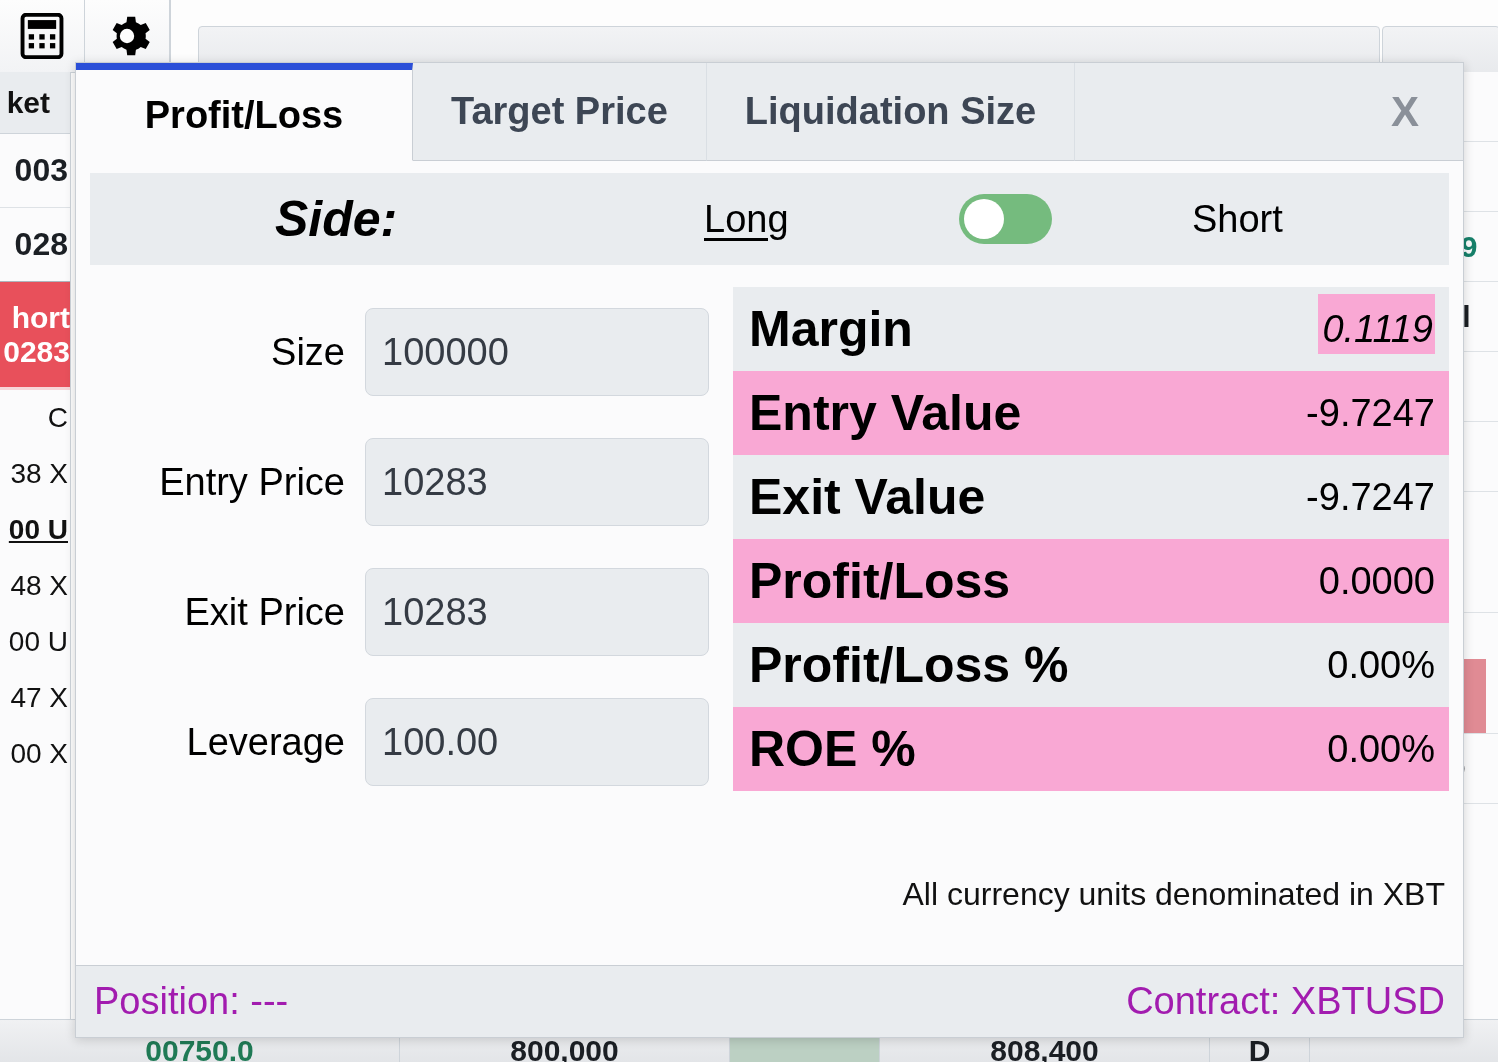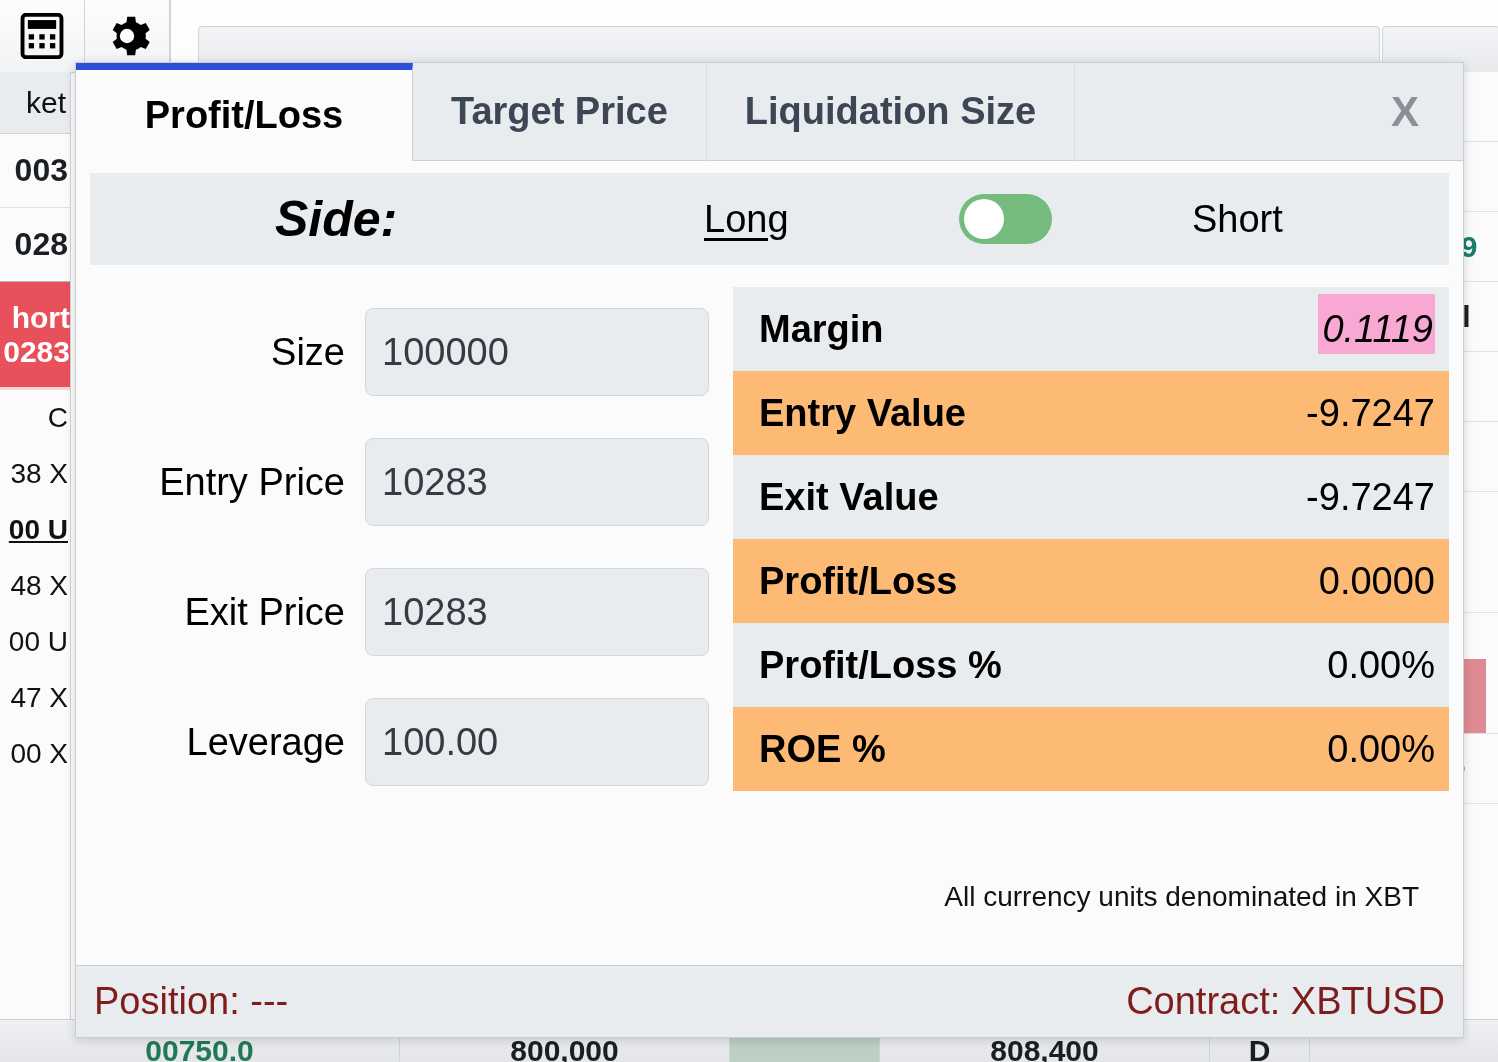--- a/index.html
+++ b/index.html
@@ -67,21 +67,21 @@
 
   
   .bg-left-col {
     position: absolute; left: 0; top: 72px; width: 70px; bottom: 42px;
     background: #fbfbfc; border-right: 1px solid #ced4da;
     overflow: hidden;
   }
   .ob-head {
     height: 62px; background: #e9ecef; border-bottom: 1px solid #ced4da;
     display: flex; align-items: center; justify-content: flex-end;
-    padding-right: 4px; font-size: 30px; font-weight: normal; color: #111;
+    padding-right: 20px; font-size: 30px; font-weight: bold; color: #111;
     box-sizing: border-box;
   }
   .ob-row {
     height: 74px; display: flex; align-items: center; justify-content: flex-end;
     padding-right: 2px; font-size: 32px; font-weight: bold; color: #1b1f24;
     border-bottom: 1px solid #dee2e6; box-sizing: border-box; white-space: nowrap;
   }
   .ob-row.sep { border-bottom: 1px solid #adb5bd; }
   .ob-red {
     background: #e8505b; color: #fff; height: 108px;
@@ -235,47 +235,47 @@
     font-size: 38px; color: #353b44;
     padding: 0 16px;
     box-sizing: border-box;
     font-family: "Liberation Sans", sans-serif;
     outline: none;
   }
 
   .res-table { width: 100%; border-collapse: collapse; }
   .res-table tr { height: 84px; }
   .res-table tr.odd td { background: #e9ecef; }
-  .res-table tr.even td { background: #fdba74; }
+  .res-table tr.even td { background: #f9a8d4; }
   .res-table td.k {
-    font-size: 38px; font-weight: bold; color: #000;
-    padding-left: 26px; white-space: nowrap;
+    font-size: 50px; font-weight: bold; color: #000;
+    padding-left: 16px; white-space: nowrap;
   }
   .res-table td.v {
     font-size: 38px; color: #000; text-align: right;
     padding-right: 14px; white-space: nowrap;
   }
   .sel {
     background: #f9a8d4; padding: 14px 2px 4px 4px; font-style: italic;
   }
 
   .note {
-    position: absolute; right: 44px; bottom: 52px;
-    font-size: 28px; color: #111;
+    position: absolute; right: 18px; bottom: 52px;
+    font-size: 32px; color: #111;
   }
 
   .footer {
     flex: 0 0 auto;
     height: 72px;
     background: #e9ecef;
     border-top: 1px solid #c9ced4;
     display: flex; align-items: center; justify-content: space-between;
     padding: 0 18px; box-sizing: border-box;
   }
-  .footer-text { font-size: 38px; color: #7f1d1d; white-space: nowrap; }
+  .footer-text { font-size: 38px; color: #a21caf; white-space: nowrap; }
 </style>
 </head>
 <body>
 
 <div id="root">
 
   <div class="bg-layer">
 
     <div class="bg-toolbar">
       <div class="bg-toolcell">

